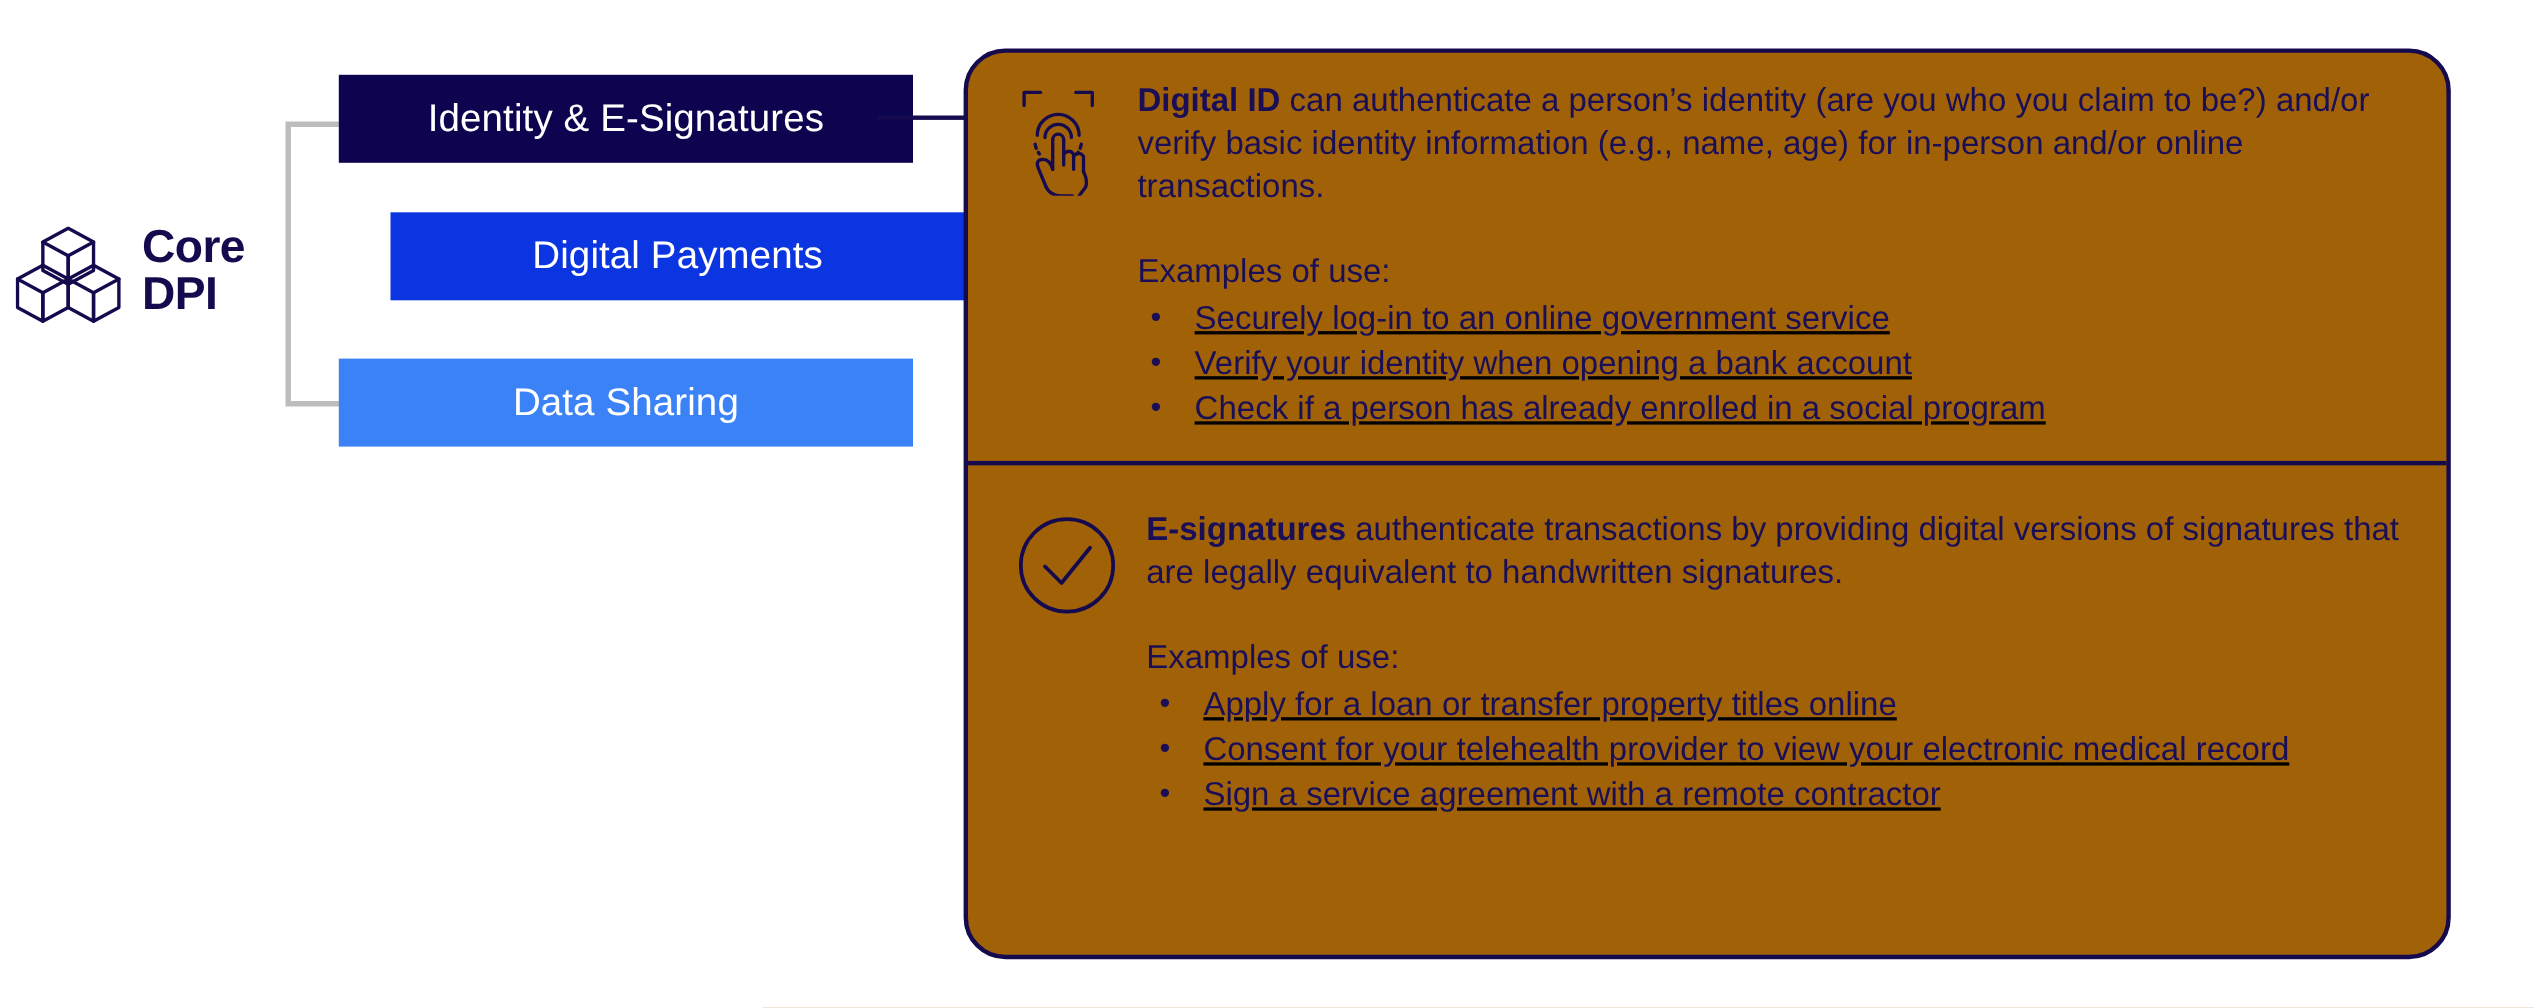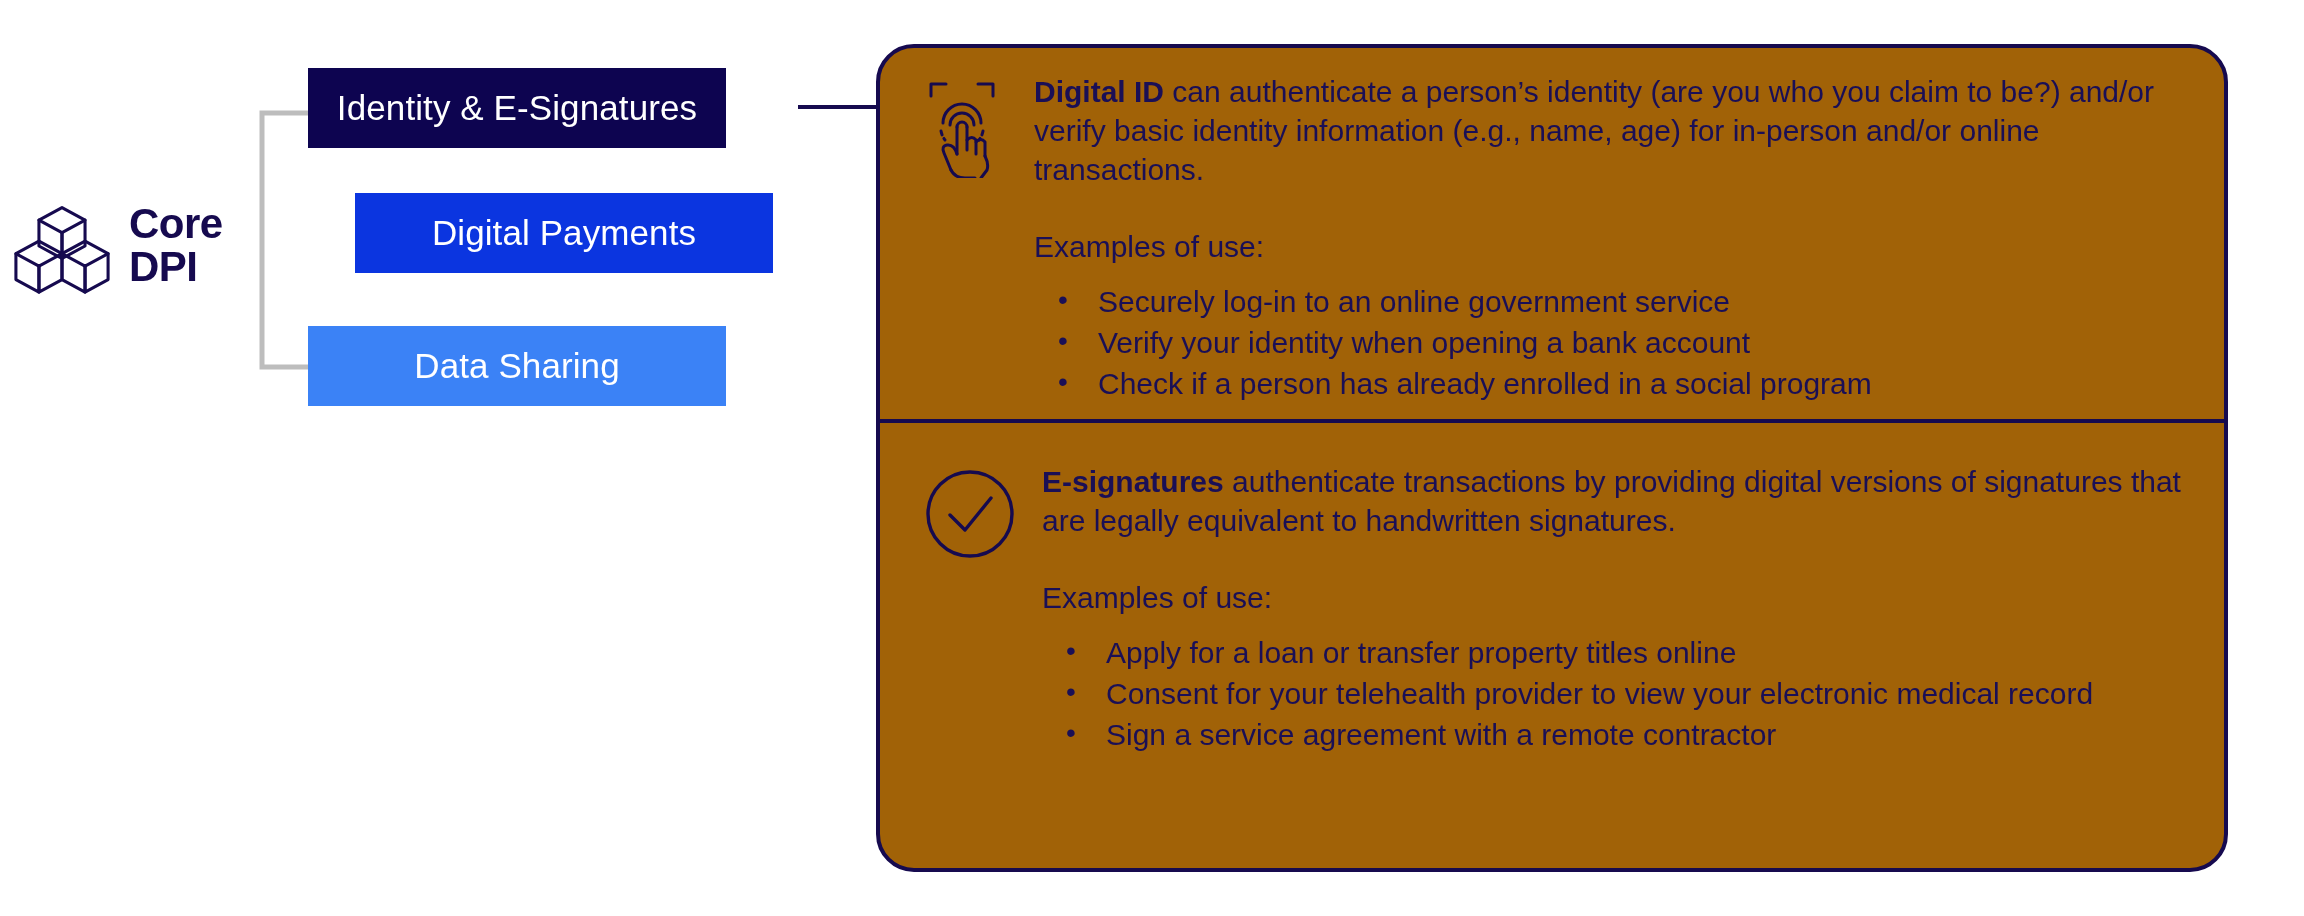--- a/index.html
+++ b/index.html
@@ -50,21 +50,21 @@
     left: 258px;
     top: 110px;
     width: 70px;
     height: 260px;
   }
 
   
   .pillar-box {
     position: absolute;
     left: 308px;
-    width: 418px;
+    width: 522px;
     height: 80px;
     display: flex;
     align-items: center;
     justify-content: center;
     color: #ffffff;
     font-size: 35px;
     font-weight: 400;
     letter-spacing: 0.1px;
   }
   #pillar-identity  { top: 68px;  background: #0d0450; }
@@ -129,22 +129,23 @@
     font-weight: bold;
   }
   .examples-label {
     font-size: 30px;
     line-height: 1.30;
     color: #1a0f56;
     margin: 38px 0 0 0;
   }
   .bullet-list {
     list-style: none;
-    margin: 16px;
+    margin: 4px;
     padding: 0;
+    text-decoration: underline;
   }
   .bullet-list li {
     font-size: 30px;
     line-height: 1.30;
     color: #1a0f56;
     position: relative;
     padding-left: 48px;
     margin-top: 2px;
   }
   .bullet-list li::before {

